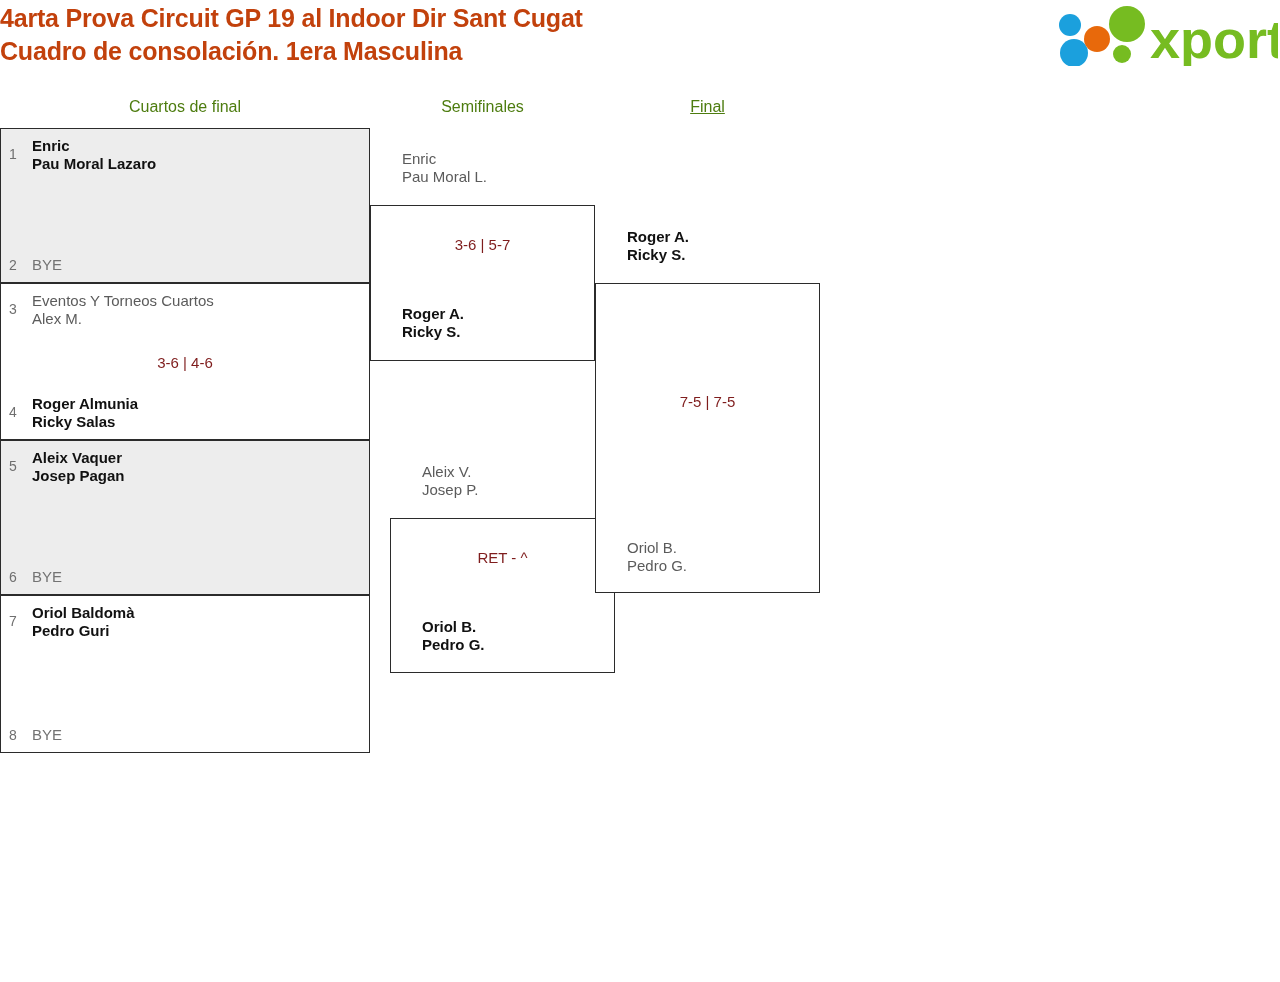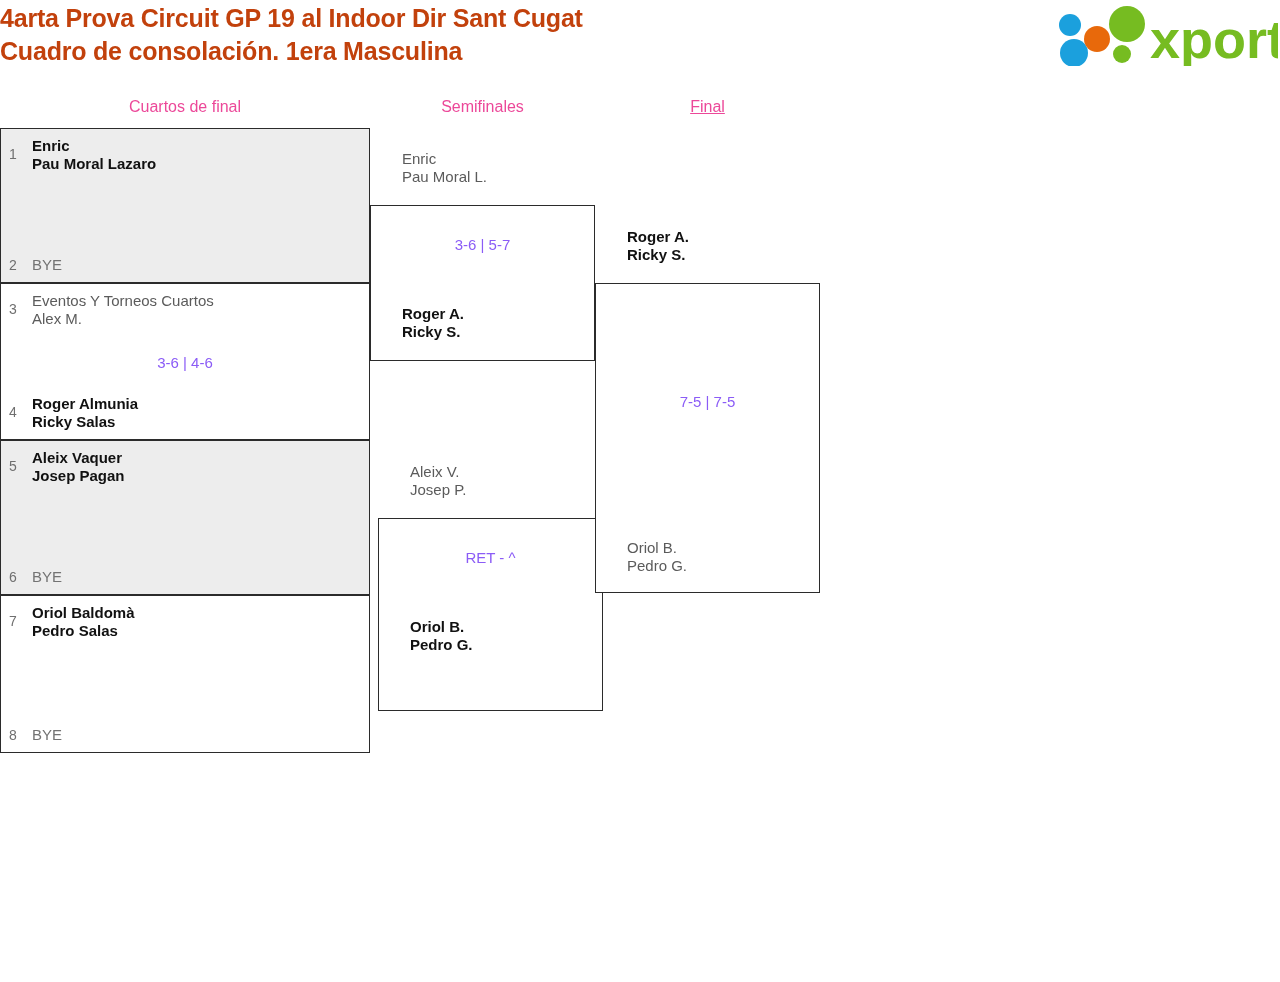--- a/index.html
+++ b/index.html
@@ -42,21 +42,21 @@
     width: 228px;
     height: 60px;
   }
   #brand-logo svg { display: block; }
 
   
   .col-header {
     position: absolute;
     font-size: 16px;
     font-weight: 400;
-    color: #ec4899;
+    color: #4d7c0f;
     line-height: 20px;
     text-align: center;
     white-space: nowrap;
   }
   #col-head-r1 { left: 0px;   top: 97px; width: 370px; }
   #col-head-sf { left: 370px; top: 97px; width: 225px; }
   #col-head-f  { left: 595px; top: 97px; width: 225px; text-decoration: underline; }
 
   
   .match-box {
@@ -108,34 +108,34 @@
   }
   .slot.single { align-items: center; }
   .slot.single .seed { padding-top: 0; }
 
   .score {
     position: absolute;
     left: 0;
     width: 100%;
     text-align: center;
     font-size: 15px;
-    color: #8b5cf6;
+    color: #7f1d1d;
     line-height: 18px;
     white-space: nowrap;
   }
 
   
   #m1 { left: 0px;   top: 128px; width: 370px; height: 155px; }
   #m2 { left: 0px;   top: 283px; width: 370px; height: 157px; }
   #m3 { left: 0px;   top: 440px; width: 370px; height: 155px; }
   #m4 { left: 0px;   top: 595px; width: 370px; height: 158px; }
 
   
   #m5 { left: 370px; top: 205px; width: 225px; height: 156px; }
-  #m6 { left: 378px; top: 518px; width: 225px; height: 193px; }
+  #m6 { left: 390px; top: 518px; width: 225px; height: 155px; }
 
   
   #m7 { left: 595px; top: 283px; width: 225px; height: 310px; }
 
   
   .pos-top    { top: 8px; }
   .pos-bottom { bottom: 8px; }
 </style>
 </head>
 <body>
@@ -204,21 +204,21 @@
     <span class="seed">6</span>
     <span class="bye-label">BYE</span>
   </div>
 </div>
 
 <div class="match-box" id="m4">
   <div class="slot pos-top">
     <span class="seed">7</span>
     <span class="names winner">
       <span class="nm">Oriol Baldomà</span>
-      <span class="nm">Pedro Salas</span>
+      <span class="nm">Pedro Guri</span>
     </span>
   </div>
   <div class="slot single pos-bottom">
     <span class="seed">8</span>
     <span class="bye-label">BYE</span>
   </div>
 </div>
 
 <div class="match-box" id="m5">
   <div class="slot" style="top:-56px">

